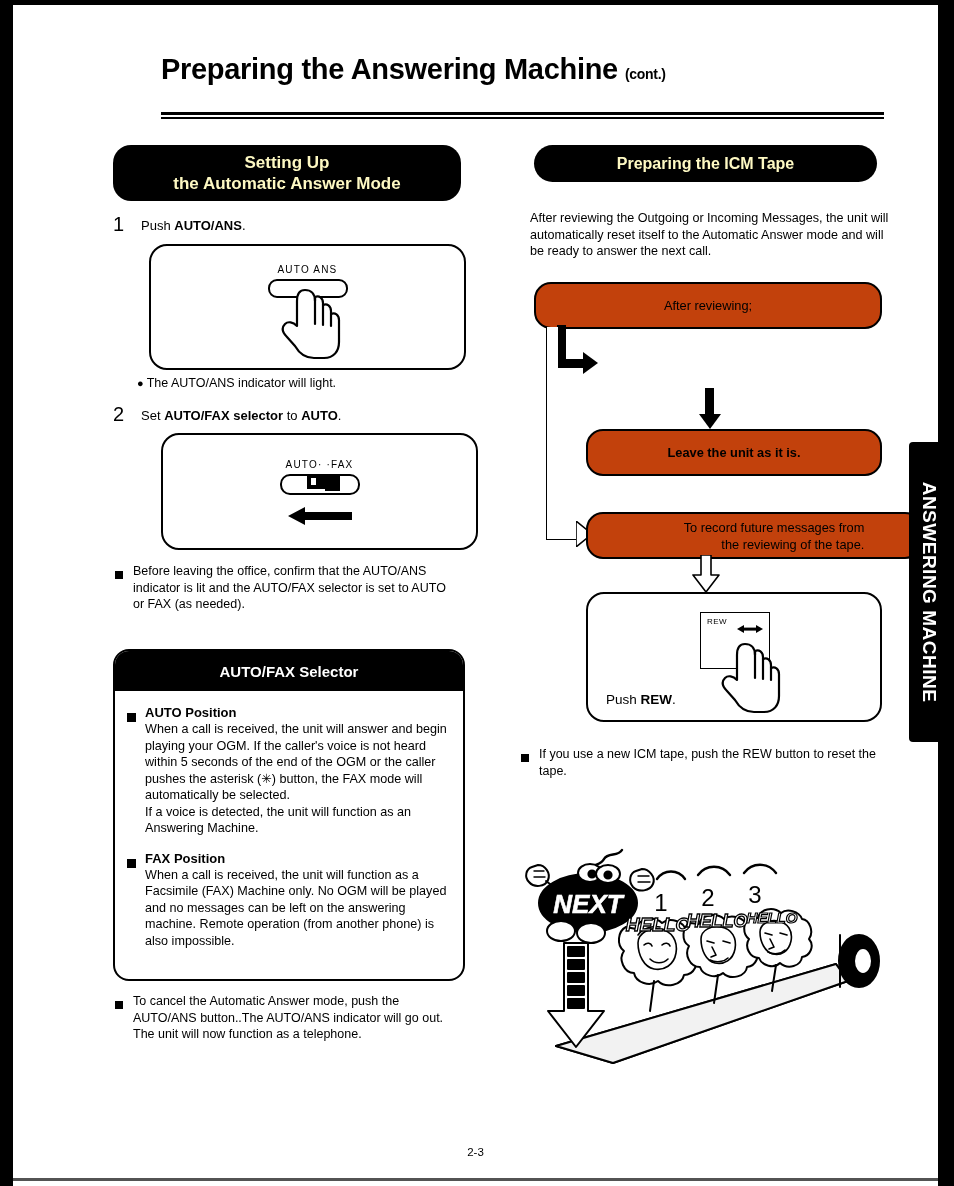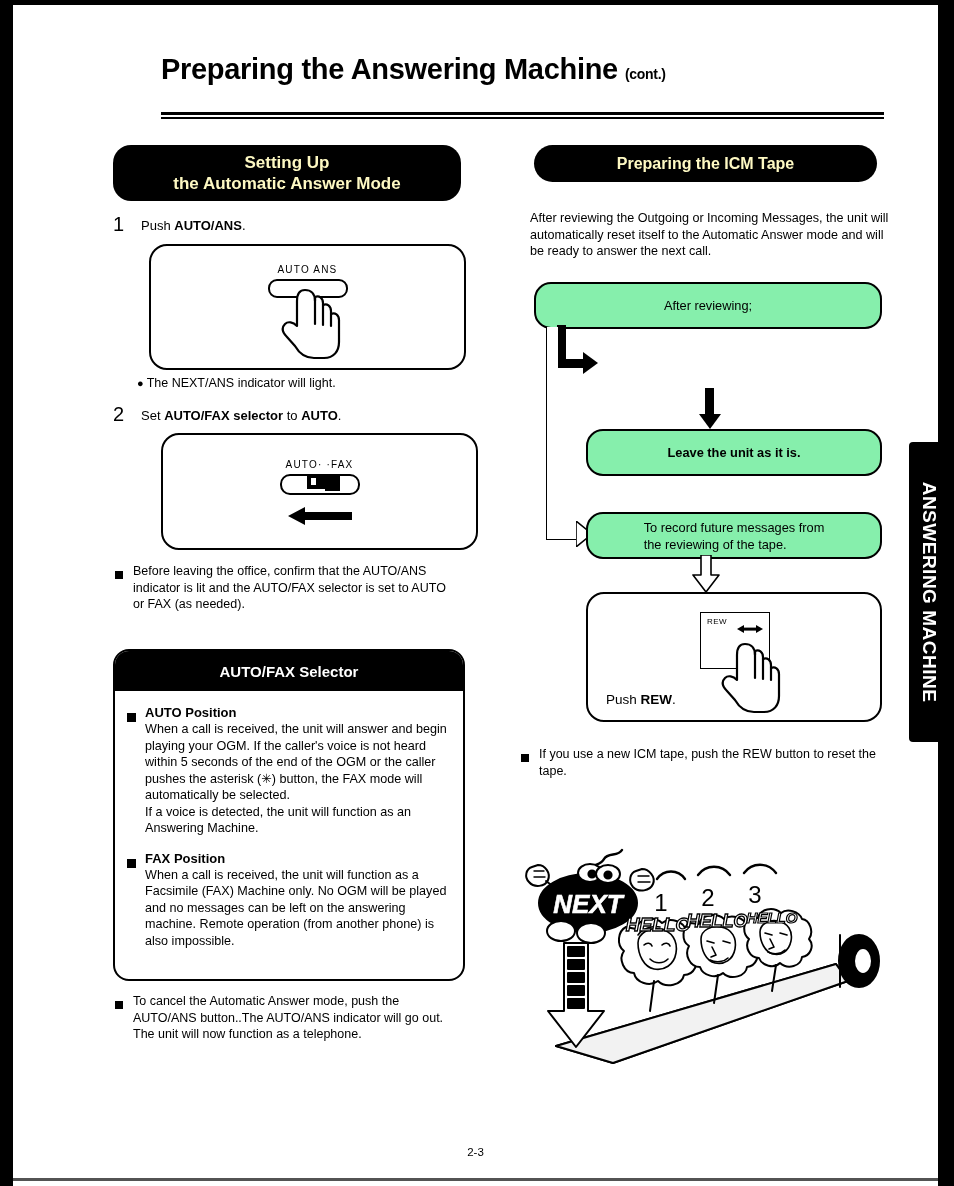--- a/index.html
+++ b/index.html
@@ -73,22 +73,22 @@
   .card-sec .bodytext{font-size:12.6px;line-height:16.5px;}
   .card-sec .hdr{font-weight:bold;font-size:13px;line-height:17px;}
 
   
   .col-right{position:absolute;left:521px;top:140px;width:345px;}
   .banner-right{width:343px;height:37px;font-size:16px;border-radius:19px;}
   .intro{position:absolute;left:517px;top:205px;width:360px;font-size:12.6px;line-height:16.5px;}
 
   
   .flowbox{
-    position:absolute;border:2px solid #000;border-radius:17px;background:#86efac;
-    display:flex;align-items:center;justify-content:center;text-align:left;
+    position:absolute;border:2px solid #000;border-radius:17px;background:#c2410c;
+    display:flex;align-items:center;justify-content:center;text-align:right;
     font-size:12.8px;line-height:17px;
   }
   .flowbox.bold{font-weight:bold;}
 
   
   .tharrow-v{position:absolute;background:#000;width:9px;}
   .tharrow-head-d{position:absolute;width:0;height:0;
     border-left:11px solid transparent;border-right:11px solid transparent;
     border-top:15px solid #000;}
   .tharrow-head-r{position:absolute;width:0;height:0;
@@ -167,21 +167,21 @@
           <path d="M36 13 L36 40"></path>
           <path d="M44 21 L44 41"></path>
           <path d="M52 30 L52 42"></path>
         </g>
       </svg>
     </div>
   </div>
 
   <div class="bullet-dot" style="left:124px;top:370px;width:320px;">
     <span class="mk">●</span>
-    <span>The NEXT/ANS indicator will light.</span>
+    <span>The AUTO/ANS indicator will light.</span>
   </div>
 
   <div class="step" style="left:100px;top:400px;">
     <div class="step-num">2</div>
     <div class="step-text">
       <span>Set </span><span class="b">AUTO/FAX selector</span><span> to </span><span class="b">AUTO</span><span>.</span>
     </div>
   </div>
 
   <div class="illo-box" style="left:148px;top:428px;width:313px;height:113px;">
@@ -256,21 +256,21 @@
   </div>
 
   <div class="holw" style="left:533px;top:322px;width:11px;height:212px;border-top:none;border-right:none;background:#fff;"></div>
   <div class="holw" style="left:533px;top:522px;width:36px;height:12px;border-top:none;"></div>
   <div style="position:absolute;left:563px;top:516px;">
     <svg width="16" height="26" viewBox="0 0 16 26">
       <polygon points="0,0 16,13 0,26" fill="#fff" stroke="#000" stroke-width="1.6"></polygon>
     </svg>
   </div>
 
-  <div class="flowbox" style="left:573px;top:507px;width:292px;height:43px;">
+  <div class="flowbox" style="left:573px;top:507px;width:292px;height:43px;padding-left:40px;">
     <span>
       <span>To record future messages from</span><br>
       <span>the reviewing of the tape.</span>
     </span>
   </div>
 
   <div style="position:absolute;left:679px;top:550px;">
     <svg width="28" height="38" viewBox="0 0 28 38">
       <polygon points="9,0 19,0 19,20 27,20 14,37 1,20 9,20" fill="#fff" stroke="#000" stroke-width="1.6" stroke-linejoin="round"></polygon>
     </svg>

